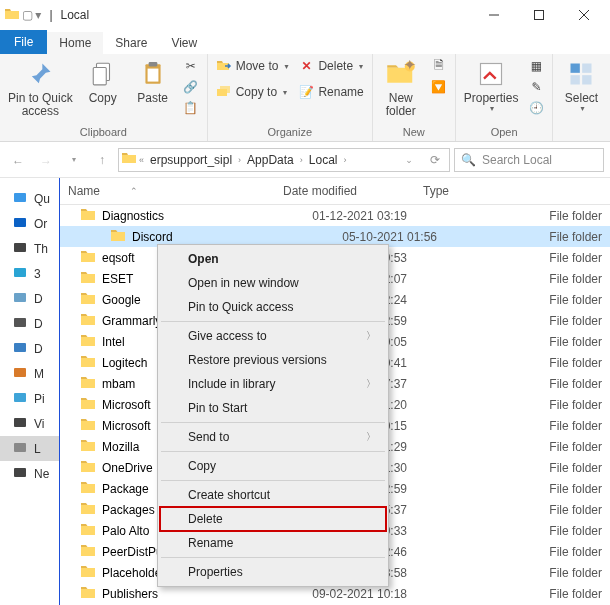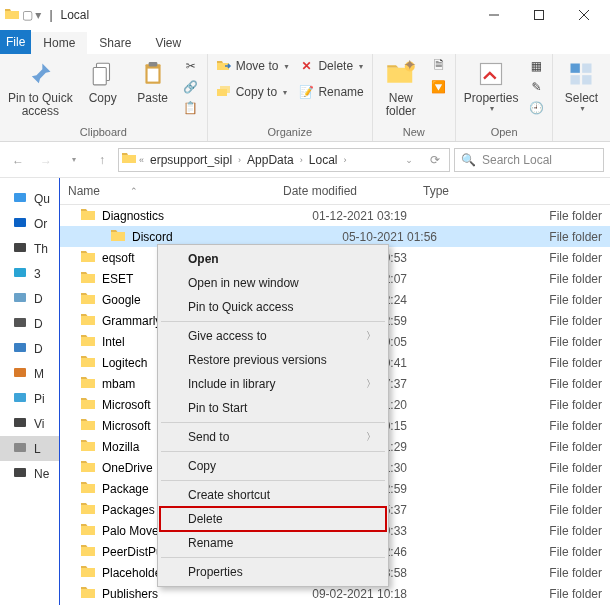--- a/index.html
+++ b/index.html
@@ -7,21 +7,21 @@
 
 .titlebar { height: 30px; background: #fff; display: flex; align-items: center; padding: 0 4px; border-bottom: 0; }
 .titlebar .qat { display: flex; gap: 2px; align-items: center; }
 .titlebar .title { margin-left: 8px; color: #333; }
 .titlebar .spacer { flex: 1; }
 .winbtn { width: 45px; height: 28px; display: flex; align-items: center; justify-content: center; color: #333; }
 .winbtn svg { width: 10px; height: 10px; }
 
 .tabs-row { height: 24px; display: flex; align-items: flex-end; background: #fff; }
 .tab { padding: 4px 12px; color: #444; }
-.tab.file { background: #1979ca; color: #fff; padding: 5px 6px; }
+.tab.file { background: #1979ca; color: #fff; padding: 5px 14px; }
 .tab.active { background: #f5f5f5; }
 
 .ribbon { height: 88px; background: #f5f5f5; border-bottom: 1px solid #dadada; display: flex; }
 .rgroup { border-right: 1px solid #e1e1e1; display: flex; flex-direction: column; justify-content: space-between; padding: 2px 4px 1px; }
 .rgroup .label { text-align: center; color: #666; font-size: 11px; padding: 2px 0; }
 .rgroup .body { display: flex; align-items: flex-start; gap: 2px; flex: 1; }
 .bigbtn { display: flex; flex-direction: column; align-items: center; justify-content: center; padding: 2px 4px; text-align: center; line-height: 1.1; color: #444; min-width: 48px; }
 .bigbtn .ico { width: 32px; height: 32px; margin-bottom: 2px; display: flex; align-items: center; justify-content: center; }
 .smallcol { display: flex; flex-direction: column; gap: 1px; }
 .smallbtn { display: flex; align-items: center; gap: 4px; padding: 2px 4px; color: #444; white-space: nowrap; }
@@ -538,21 +538,21 @@
           </div>
           <div class="c-date">05:37</div>
           <div class="c-type">File folder</div>
         </div>
         <div class="row">
           <div class="c-name">
             <span><svg class="folder fico" viewBox="0 0 16 14">
                 <path class="flap" d="M1 2h5l1.5 2H1z"></path>
                 <path d="M1 4h14v9H1z"></path>
               </svg></span>
-            <span>Palo Move</span>
+            <span>Palo Alto</span>
           </div>
           <div class="c-date">09:33</div>
           <div class="c-type">File folder</div>
         </div>
         <div class="row">
           <div class="c-name">
             <span><svg class="folder fico" viewBox="0 0 16 14">
                 <path class="flap" d="M1 2h5l1.5 2H1z"></path>
                 <path d="M1 4h14v9H1z"></path>
               </svg></span>

